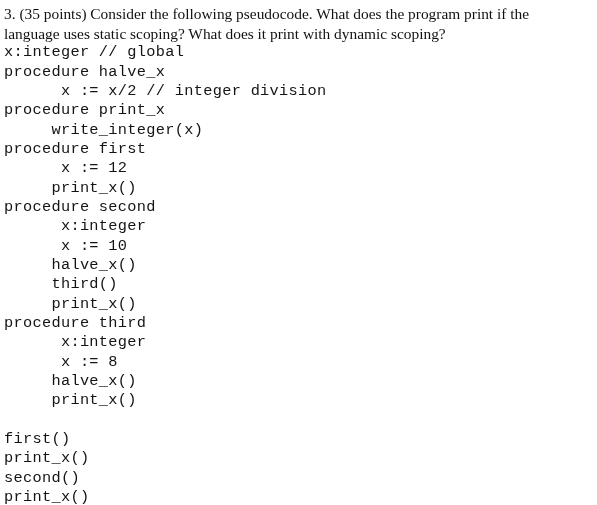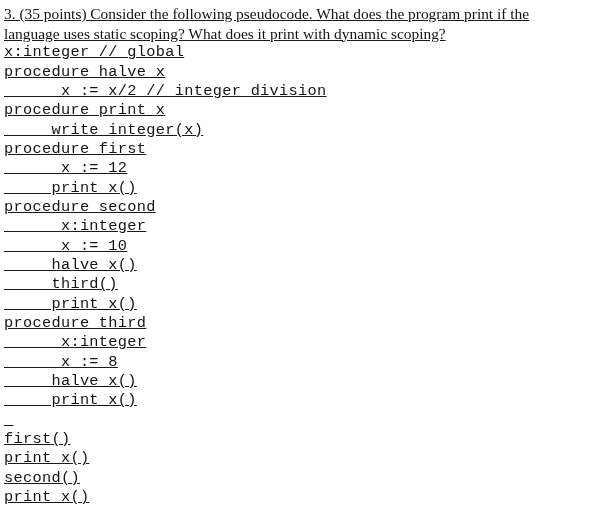--- a/index.html
+++ b/index.html
@@ -15,21 +15,20 @@
     color: #1a1a1a;
     -webkit-font-smoothing: antialiased;
   }
   .page {
     position: relative;
     width: 597px;
     height: 505px;
     background: #ffffff;
     box-sizing: border-box;
     padding: 4px 0 0 4px;
-    text-decoration: underline;
   }
   .question-prompt {
     font-family: "Liberation Serif", "DejaVu Serif", serif;
     font-size: 15.4px;
     line-height: 19.6px;
     color: #111111;
     width: 584px;
     margin: 0;
     padding: 0;
     text-align: left;

